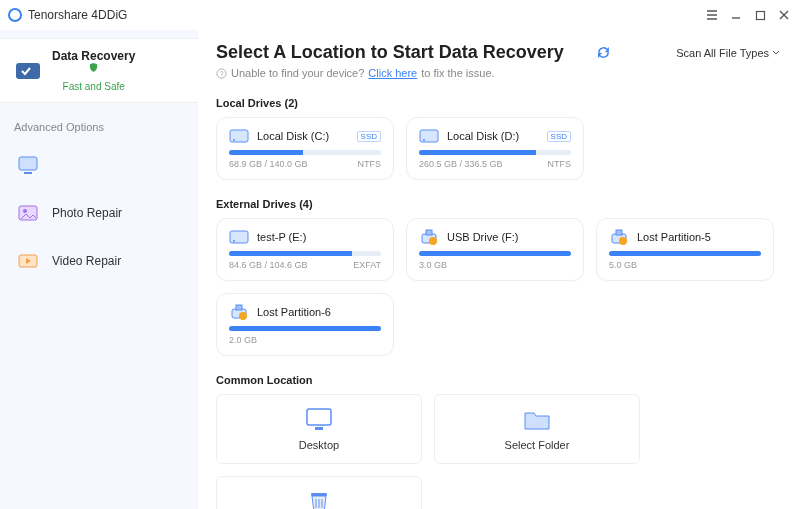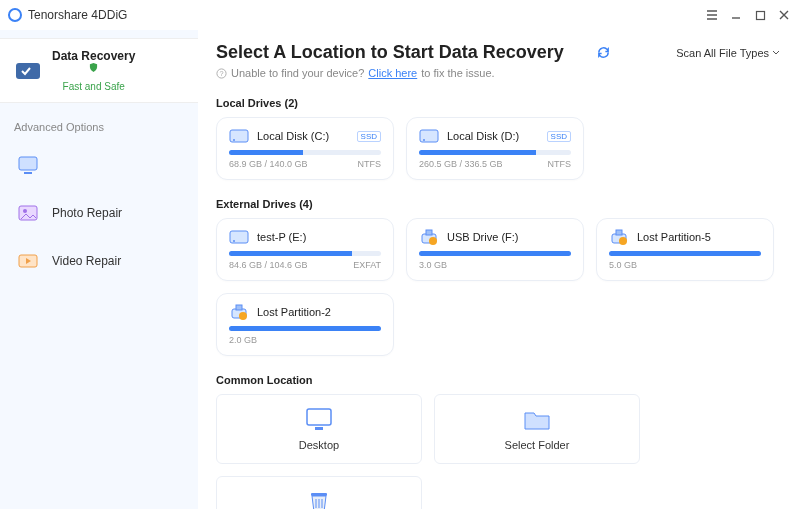--- a/index.html
+++ b/index.html
@@ -249,21 +249,21 @@
           </div>
         </div>
         <div class="card">
           <div class="card-head">
             <span class="drive-ico">
               <svg width="20" height="18" viewBox="0 0 20 18">
                 <rect x="3" y="6" width="14" height="9" rx="2" fill="#d6e6ff" stroke="#5b8ef5"></rect>
                 <rect x="7" y="2" width="6" height="5" fill="#9fc0f8" stroke="#5b8ef5"></rect>
               </svg>
             </span>
-            <span class="card-title">Lost Partition-2</span>
+            <span class="card-title">Lost Partition-6</span>
           </div>
           <div class="warn-dot"></div>
           <div class="bar">
             <div class="bar-fill" style="width:100%"></div>
           </div>
           <div class="card-foot">
             <span>2.0 GB</span>
             <span class="fs"></span>
           </div>
         </div>

